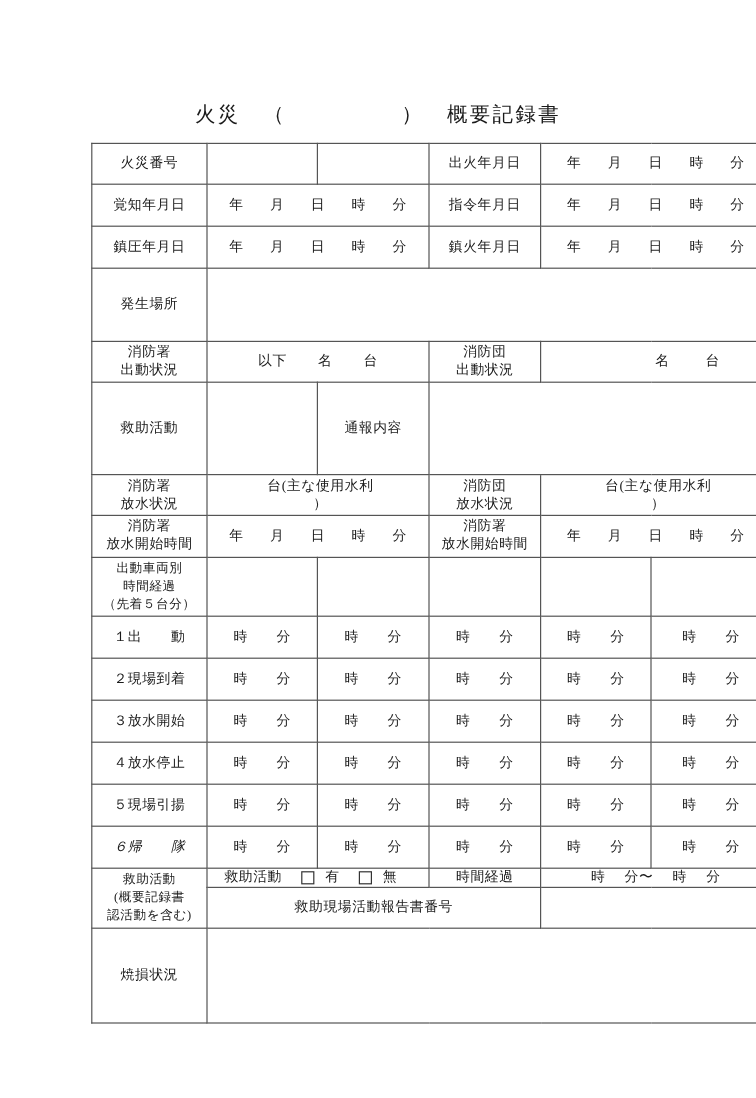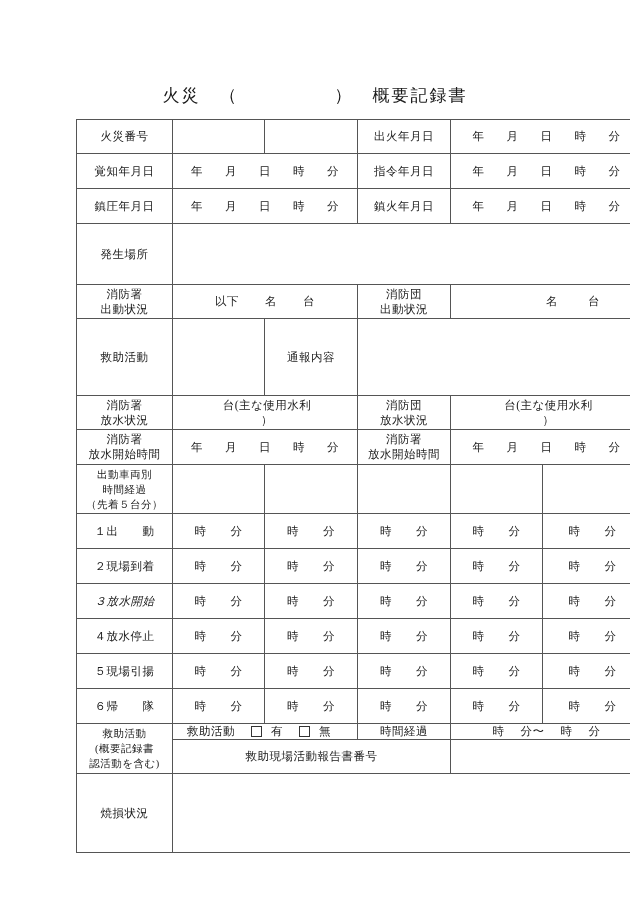--- a/index.html
+++ b/index.html
@@ -394,21 +394,21 @@
               </div>
             </td>
             <td>
               <div class="hmstrip">
                 <span>時</span>
                 <span>分</span>
               </div>
             </td>
           </tr>
           <tr>
-            <td class="lbl" style="height: 34px; font-style: italic;">３放水開始</td>
+            <td class="lbl" style="height: 34px;">３放水開始</td>
             <td>
               <div class="hmstrip">
                 <span>時</span>
                 <span>分</span>
               </div>
             </td>
             <td>
               <div class="hmstrip">
                 <span>時</span>
                 <span>分</span>
@@ -493,21 +493,21 @@
               </div>
             </td>
             <td>
               <div class="hmstrip">
                 <span>時</span>
                 <span>分</span>
               </div>
             </td>
           </tr>
           <tr>
-            <td class="lbl" style="height: 34px;">６帰　　隊</td>
+            <td class="lbl" style="height: 34px; font-style: italic;">６帰　　隊</td>
             <td>
               <div class="hmstrip">
                 <span>時</span>
                 <span>分</span>
               </div>
             </td>
             <td>
               <div class="hmstrip">
                 <span>時</span>
                 <span>分</span>

